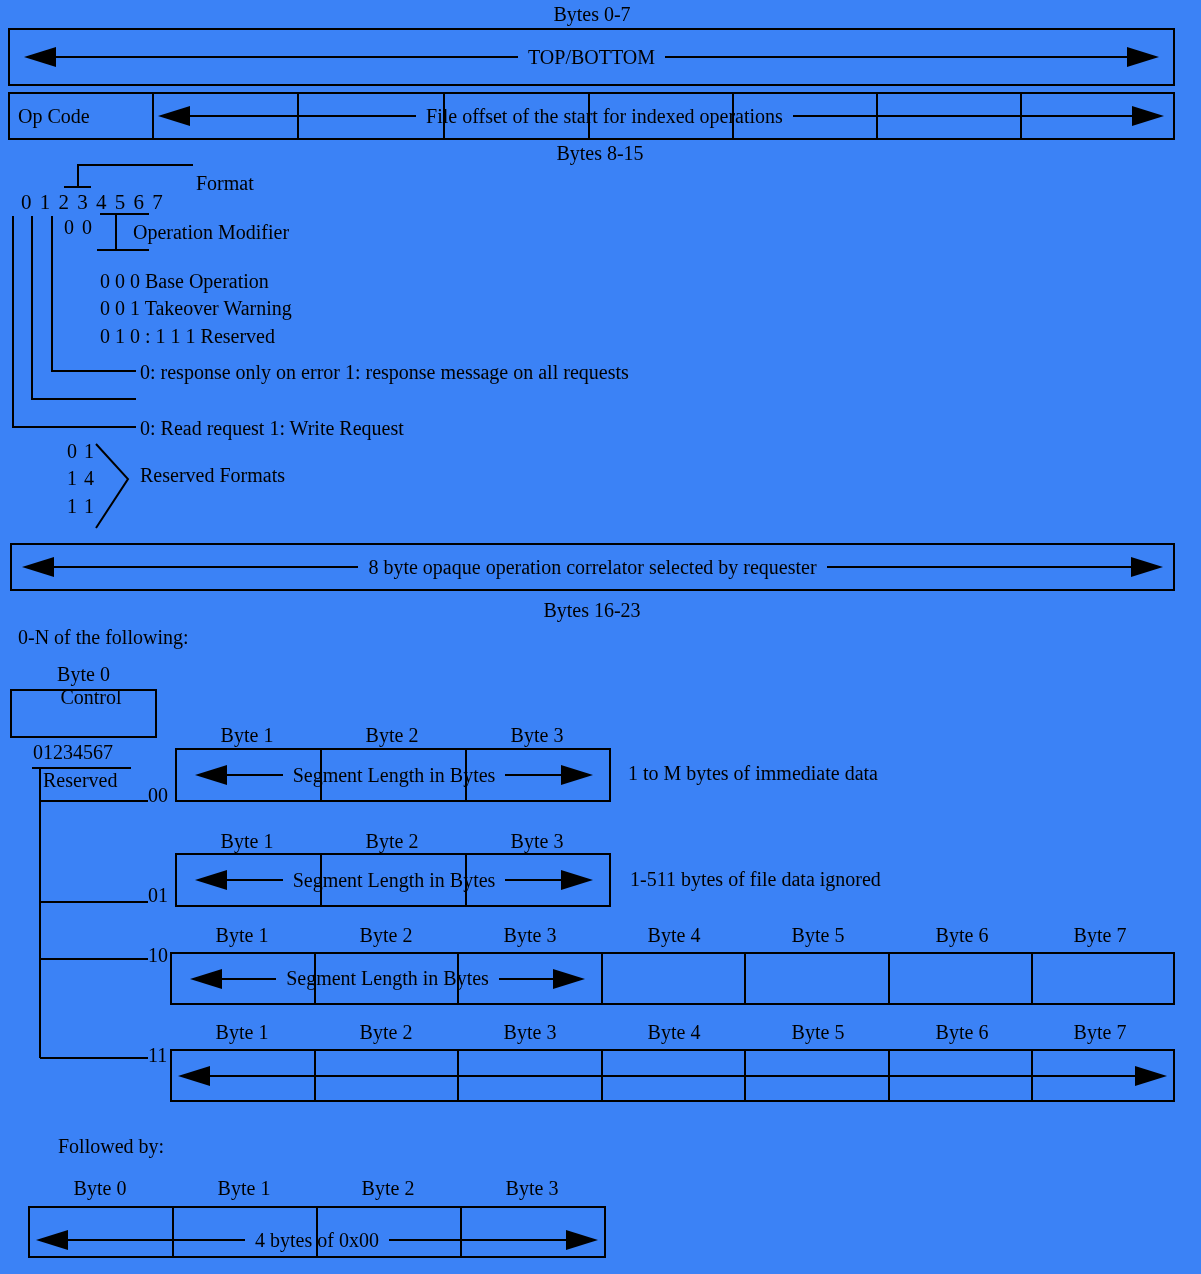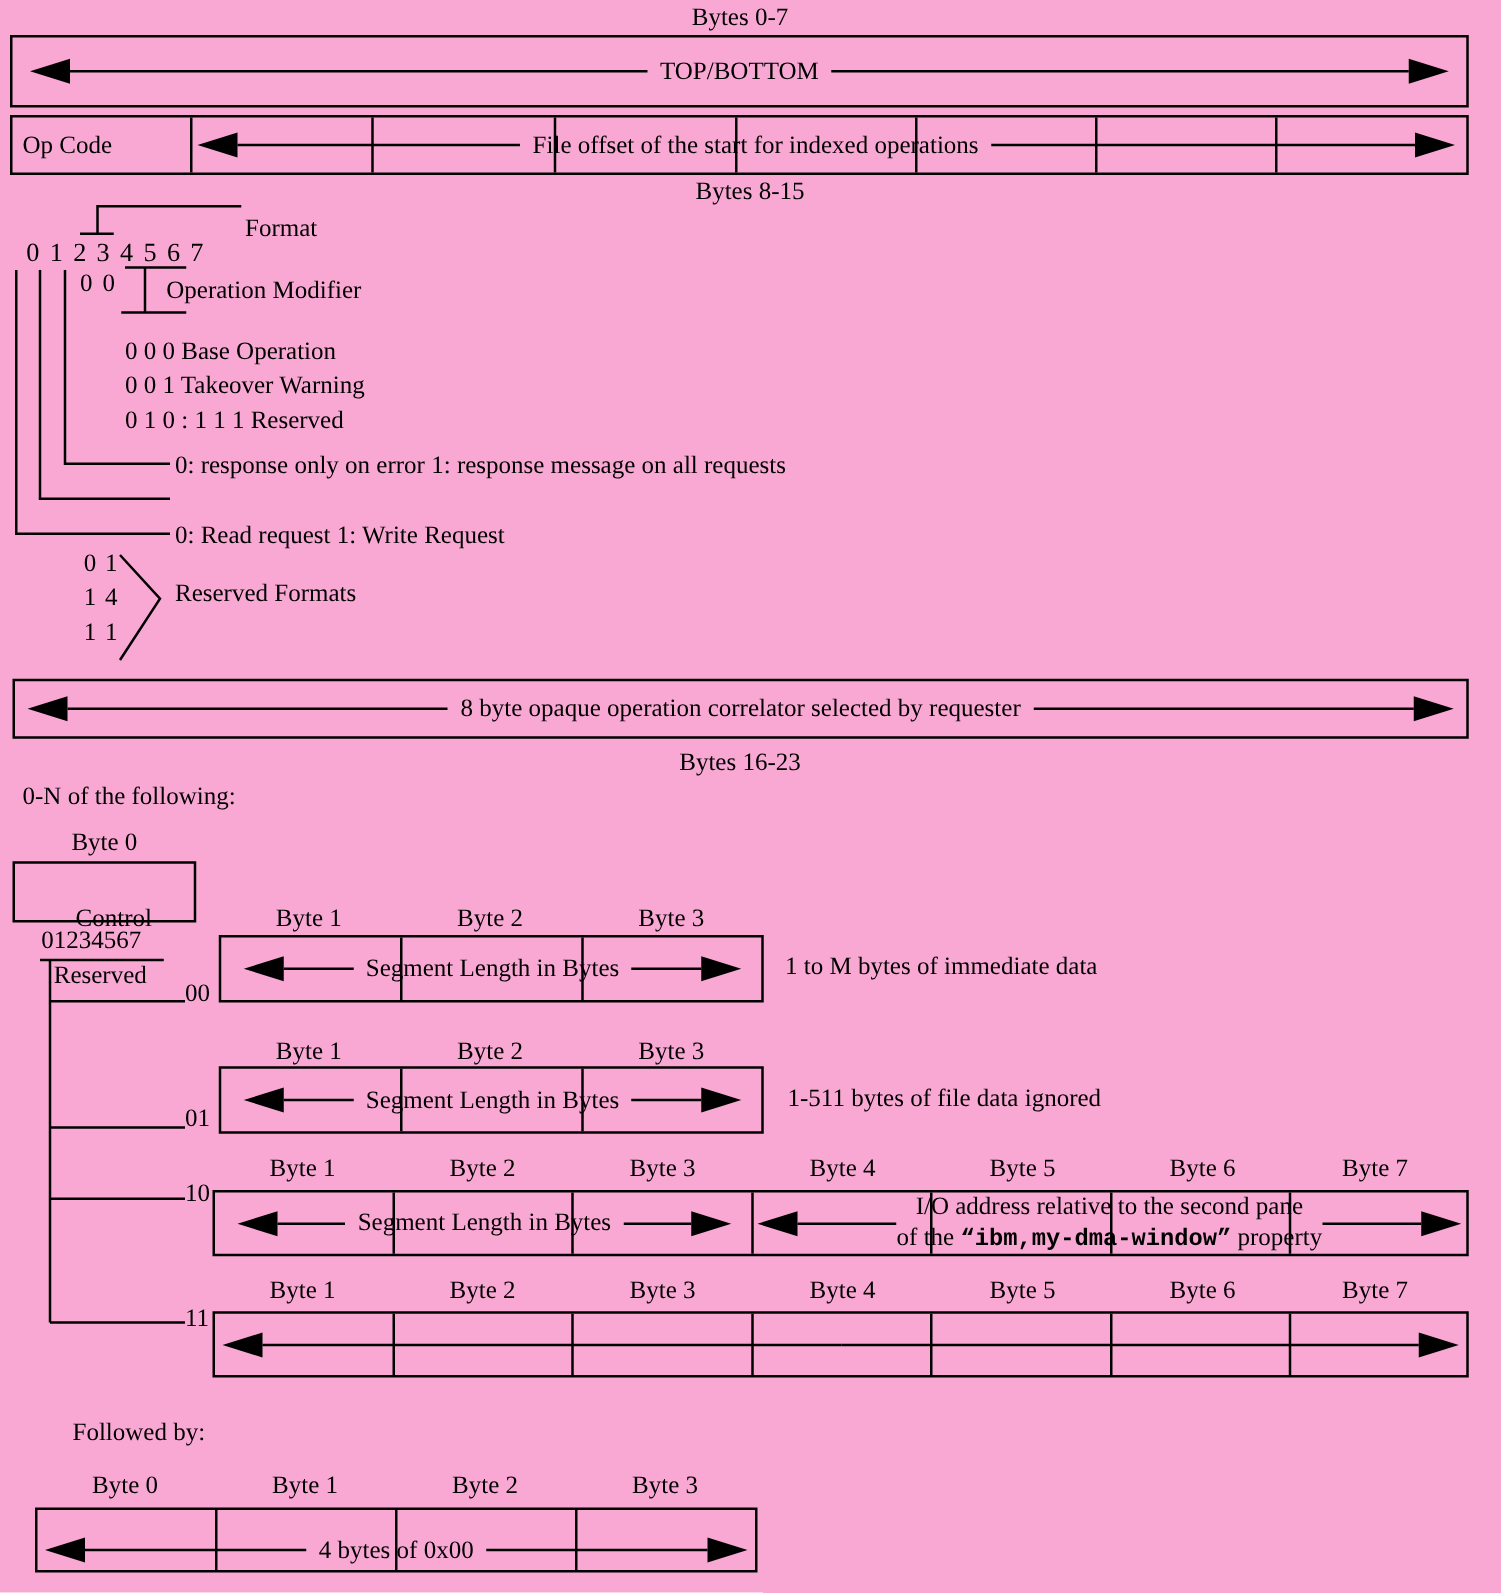--- a/index.html
+++ b/index.html
@@ -1,16 +1,16 @@
 <!DOCTYPE html>
 <html><head>
 <meta charset="utf-8">
 <style>
   html,body{margin:0;padding:0;background:#fff;}
-  .page{position:relative;width:1201px;height:1274px;background:#f9a8d4;
+  .page{position:relative;width:1201px;height:1274px;background:#3b82f6;
         font-family:"Liberation Serif","DejaVu Serif",serif;font-size:20px;color:#000;overflow:hidden;}
   .t{position:absolute;white-space:nowrap;line-height:22px;text-align:right;}
   .ctr{text-align:center;}
   .box{position:absolute;border:2px solid #000;box-sizing:border-box;background:transparent;}
   .vd{position:absolute;top:0;bottom:0;width:2px;background:#000;}
   .arrow{position:absolute;display:flex;align-items:center;}
   .ah{flex:none;width:0;height:0;border-top:10px solid transparent;border-bottom:10px solid transparent;}
   .ah.l{border-right:32px solid #000;}
   .ah.r{border-left:32px solid #000;}
   .ln{height:2px;background:#000;flex:1;}
@@ -106,21 +106,21 @@
     <span class="atxt">8 byte opaque operation correlator selected by requester</span>
     <span class="ln"></span>
     <span class="ah r"></span>
   </div>
   <div class="t ctr" style="left:492px;top:599px;width:200px;">Bytes 16-23</div>
 
   <div class="t" style="left:18px;top:626px;">0-N of the following:</div>
 
   <div class="t ctr" style="left:10px;top:663px;width:147px;">Byte 0</div>
   <div class="box" style="left:10px;top:689px;width:147px;height:49px;"></div>
-  <div class="t ctr" style="left:10px;top:711px;width:162px;line-height:49px;">Control</div>
+  <div class="t ctr" style="left:10px;top:673px;width:162px;line-height:49px;">Control</div>
   <div class="t" style="left:33px;top:741px;">01234567</div>
   <div class="t" style="left:43px;top:769px;">Reserved</div>
 
   <div class="hdr" style="left:187px;top:724px;">Byte 1</div>
   <div class="hdr" style="left:332px;top:724px;">Byte 2</div>
   <div class="hdr" style="left:477px;top:724px;">Byte 3</div>
   <div class="t" style="left:148px;top:784px;">00</div>
   <div class="box" style="left:175px;top:748px;width:436px;height:54px;">
     <span class="vd" style="left:143px;"></span>
     <span class="vd" style="left:288px;"></span>
@@ -167,30 +167,20 @@
     <span class="vd" style="left:716px;"></span>
     <span class="vd" style="left:859px;"></span>
   </div>
   <div class="arrow" style="left:190px;top:952px;width:395px;height:53px;">
     <span class="ah l"></span>
     <span class="ln"></span>
     <span class="atxt">Segment Length in Bytes</span>
     <span class="ln"></span>
     <span class="ah r"></span>
   </div>
-  <div class="arrow" style="left:606px;top:952px;width:563px;height:53px;">
-    <span class="ah l"></span>
-    <span class="ln"></span>
-    <span class="io">
-      <span class="pre">I/O address relative to the second pane</span>
-      <span><span class="pre">of the </span><span class="mono pre">“ibm,my-dma-window”</span><span class="pre"> property</span></span>
-    </span>
-    <span class="ln"></span>
-    <span class="ah r"></span>
-  </div>
 
   <div class="hdr" style="left:182px;top:1021px;">Byte 1</div>
   <div class="hdr" style="left:326px;top:1021px;">Byte 2</div>
   <div class="hdr" style="left:470px;top:1021px;">Byte 3</div>
   <div class="hdr" style="left:614px;top:1021px;">Byte 4</div>
   <div class="hdr" style="left:758px;top:1021px;">Byte 5</div>
   <div class="hdr" style="left:902px;top:1021px;">Byte 6</div>
   <div class="hdr" style="left:1040px;top:1021px;">Byte 7</div>
   <div class="t" style="left:148px;top:1044px;">11</div>
   <div class="box" style="left:170px;top:1049px;width:1005px;height:53px;">

